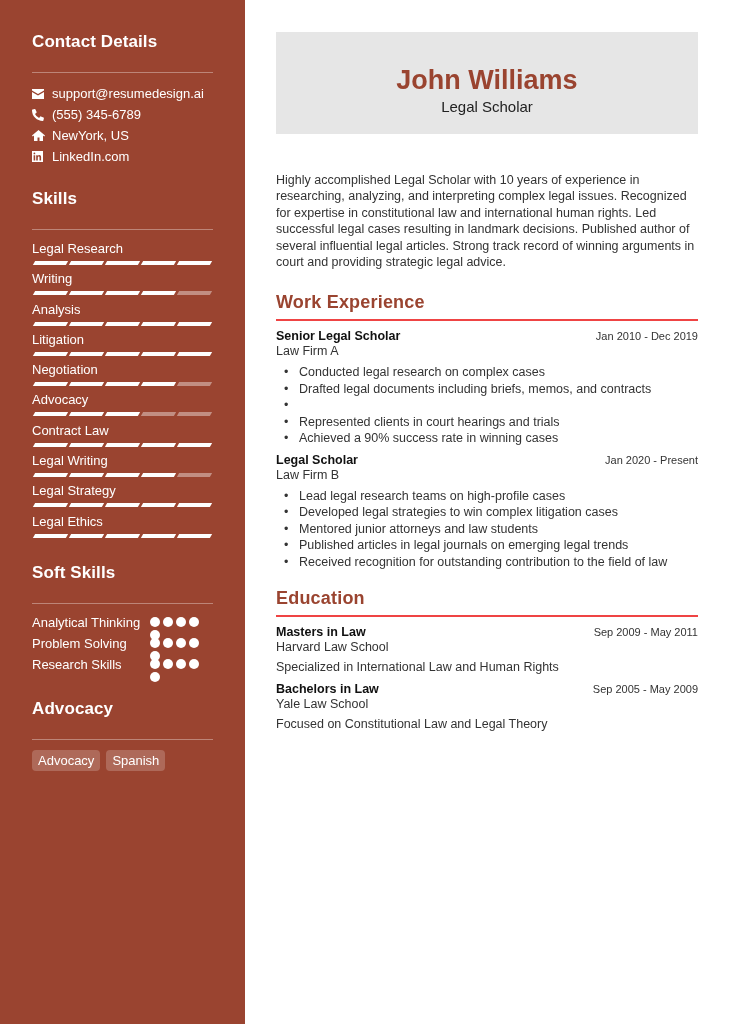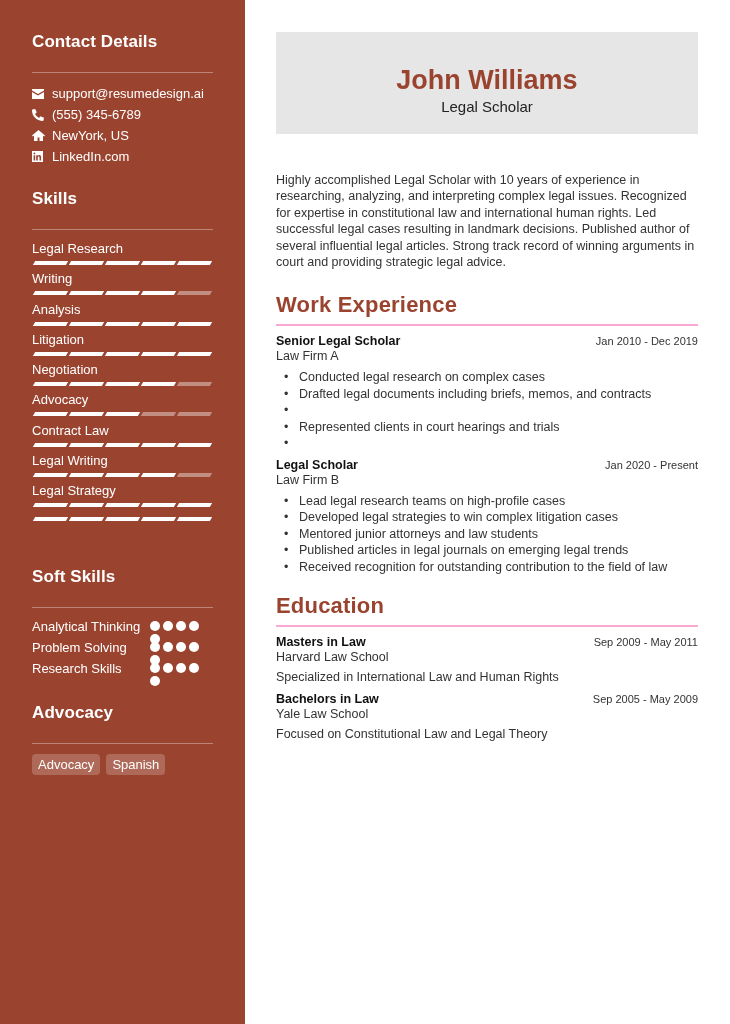--- a/index.html
+++ b/index.html
@@ -42,22 +42,22 @@
   .main { position: absolute; left: 276px; top: 32px; width: 422px; color: #222222; }
   .header-box {
     background: #e6e6e6; height: 102px; text-align: center; padding-top: 32px;
   }
   .name { font-size: 27px; color: #9a4430; line-height: 32px; }
   .title { font-size: 15px; color: #222222; margin-top: 2px; }
 
   .summary { font-size: 12.5px; line-height: 16.4px; color: #333333; margin-top: 38px; }
 
   .section-heading {
-    font-size: 22px; color: #9a4430; font-weight: bold; letter-spacing: 0.2px;
-    padding-bottom: 6px; border-bottom: 2px solid #f9a8d4; margin-bottom: 8px;
+    font-size: 18px; color: #9a4430; font-weight: bold; letter-spacing: 0.2px;
+    padding-bottom: 6px; border-bottom: 2px solid #ef4444; margin-bottom: 8px;
   }
   .work { margin-top: 22px; }
   .job { margin-bottom: 6px; }
   .row-top { display: flex; justify-content: space-between; align-items: baseline; }
   .job-title { font-size: 12.5px; font-weight: bold; color: #111111; }
   .dates { font-size: 11px; color: #333333; }
   .org { font-size: 12.5px; color: #333333; margin-top: 1px; }
   .bullets { list-style: none; margin-top: 6px; padding-left: 8px; }
   .bullet { font-size: 12.5px; line-height: 16.5px; color: #333333; display: flex; }
   .bullet-mark { width: 15px; flex-shrink: 0; }
@@ -195,20 +195,21 @@
           <span class="skill-name">Legal Strategy</span>
           <div class="skill-bar">
             <span class="seg"></span>
             <span class="seg"></span>
             <span class="seg"></span>
             <span class="seg"></span>
             <span class="seg"></span>
           </div>
         </div>
         <div class="skill">
+          <span class="skill-name">Legal Ethics</span>
           <div class="skill-bar">
             <span class="seg"></span>
             <span class="seg"></span>
             <span class="seg"></span>
             <span class="seg"></span>
             <span class="seg"></span>
           </div>
         </div>
       </div>
   </section>
@@ -286,20 +287,21 @@
             </li>
             <li class="bullet">
               <span class="bullet-mark">•</span>
             </li>
             <li class="bullet">
               <span class="bullet-mark">•</span>
               <span>Represented clients in court hearings and trials</span>
             </li>
             <li class="bullet">
               <span class="bullet-mark">•</span>
+              <span>Achieved a 90% success rate in winning cases</span>
             </li>
           </ul>
         </div>
         <div class="job">
           <div class="row-top">
             <span class="job-title">Legal Scholar</span>
             <span class="dates">Jan 2020 - Present</span>
           </div>
           <div class="org">Law Firm B</div>
           <ul class="bullets">

